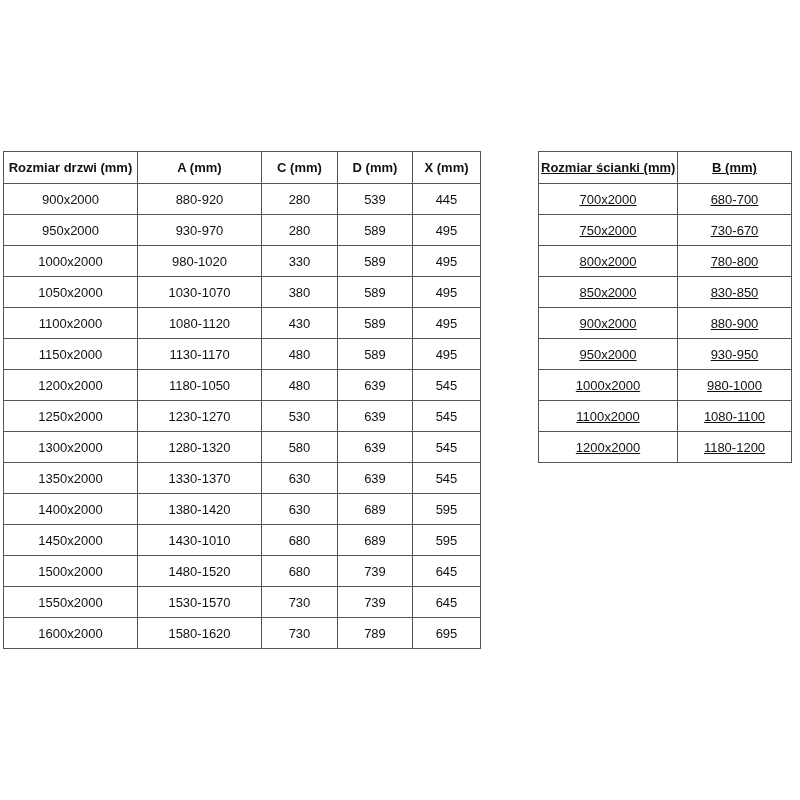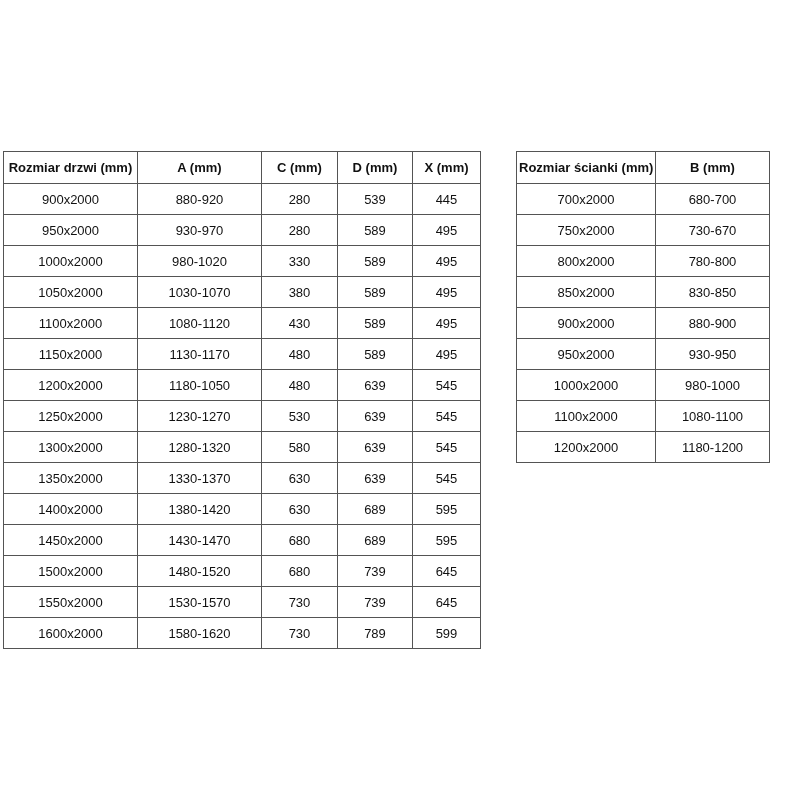--- a/index.html
+++ b/index.html
@@ -25,21 +25,21 @@
     font-size: 13px;
     color: #111111;
     white-space: nowrap;
     overflow: hidden;
     padding: 0 2px;
   }
   .spec-table th { font-weight: bold; height: 32px; }
   .spec-table td { font-weight: normal; height: 31px; }
 
   #door-table { left: 3px; top: 151px; width: 477px; }
-  #wall-table { left: 516px; top: 151px; width: 253px; }
+  #wall-table { left: 538px; top: 151px; width: 253px; text-decoration: underline; }
 </style>
 </head>
 <body>
 
 <div class="page">
   <table id="door-table" class="spec-table">
       <colgroup>
         <col style="width: 134px;">
         <col style="width: 124px;">
         <col style="width: 76px;">
@@ -128,21 +128,21 @@
         </tr>
         <tr>
           <td>1400x2000</td>
           <td>1380-1420</td>
           <td>630</td>
           <td>689</td>
           <td>595</td>
         </tr>
         <tr>
           <td>1450x2000</td>
-          <td>1430-1470</td>
+          <td>1430-1010</td>
           <td>680</td>
           <td>689</td>
           <td>595</td>
         </tr>
         <tr>
           <td>1500x2000</td>
           <td>1480-1520</td>
           <td>680</td>
           <td>739</td>
           <td>645</td>
@@ -152,21 +152,21 @@
           <td>1530-1570</td>
           <td>730</td>
           <td>739</td>
           <td>645</td>
         </tr>
         <tr>
           <td>1600x2000</td>
           <td>1580-1620</td>
           <td>730</td>
           <td>789</td>
-          <td>599</td>
+          <td>695</td>
         </tr>
       </tbody>
     </table>
   <table id="wall-table" class="spec-table">
       <colgroup>
         <col style="width: 139px;">
         <col style="width: 114px;">
       </colgroup>
       <thead>
         <tr>

